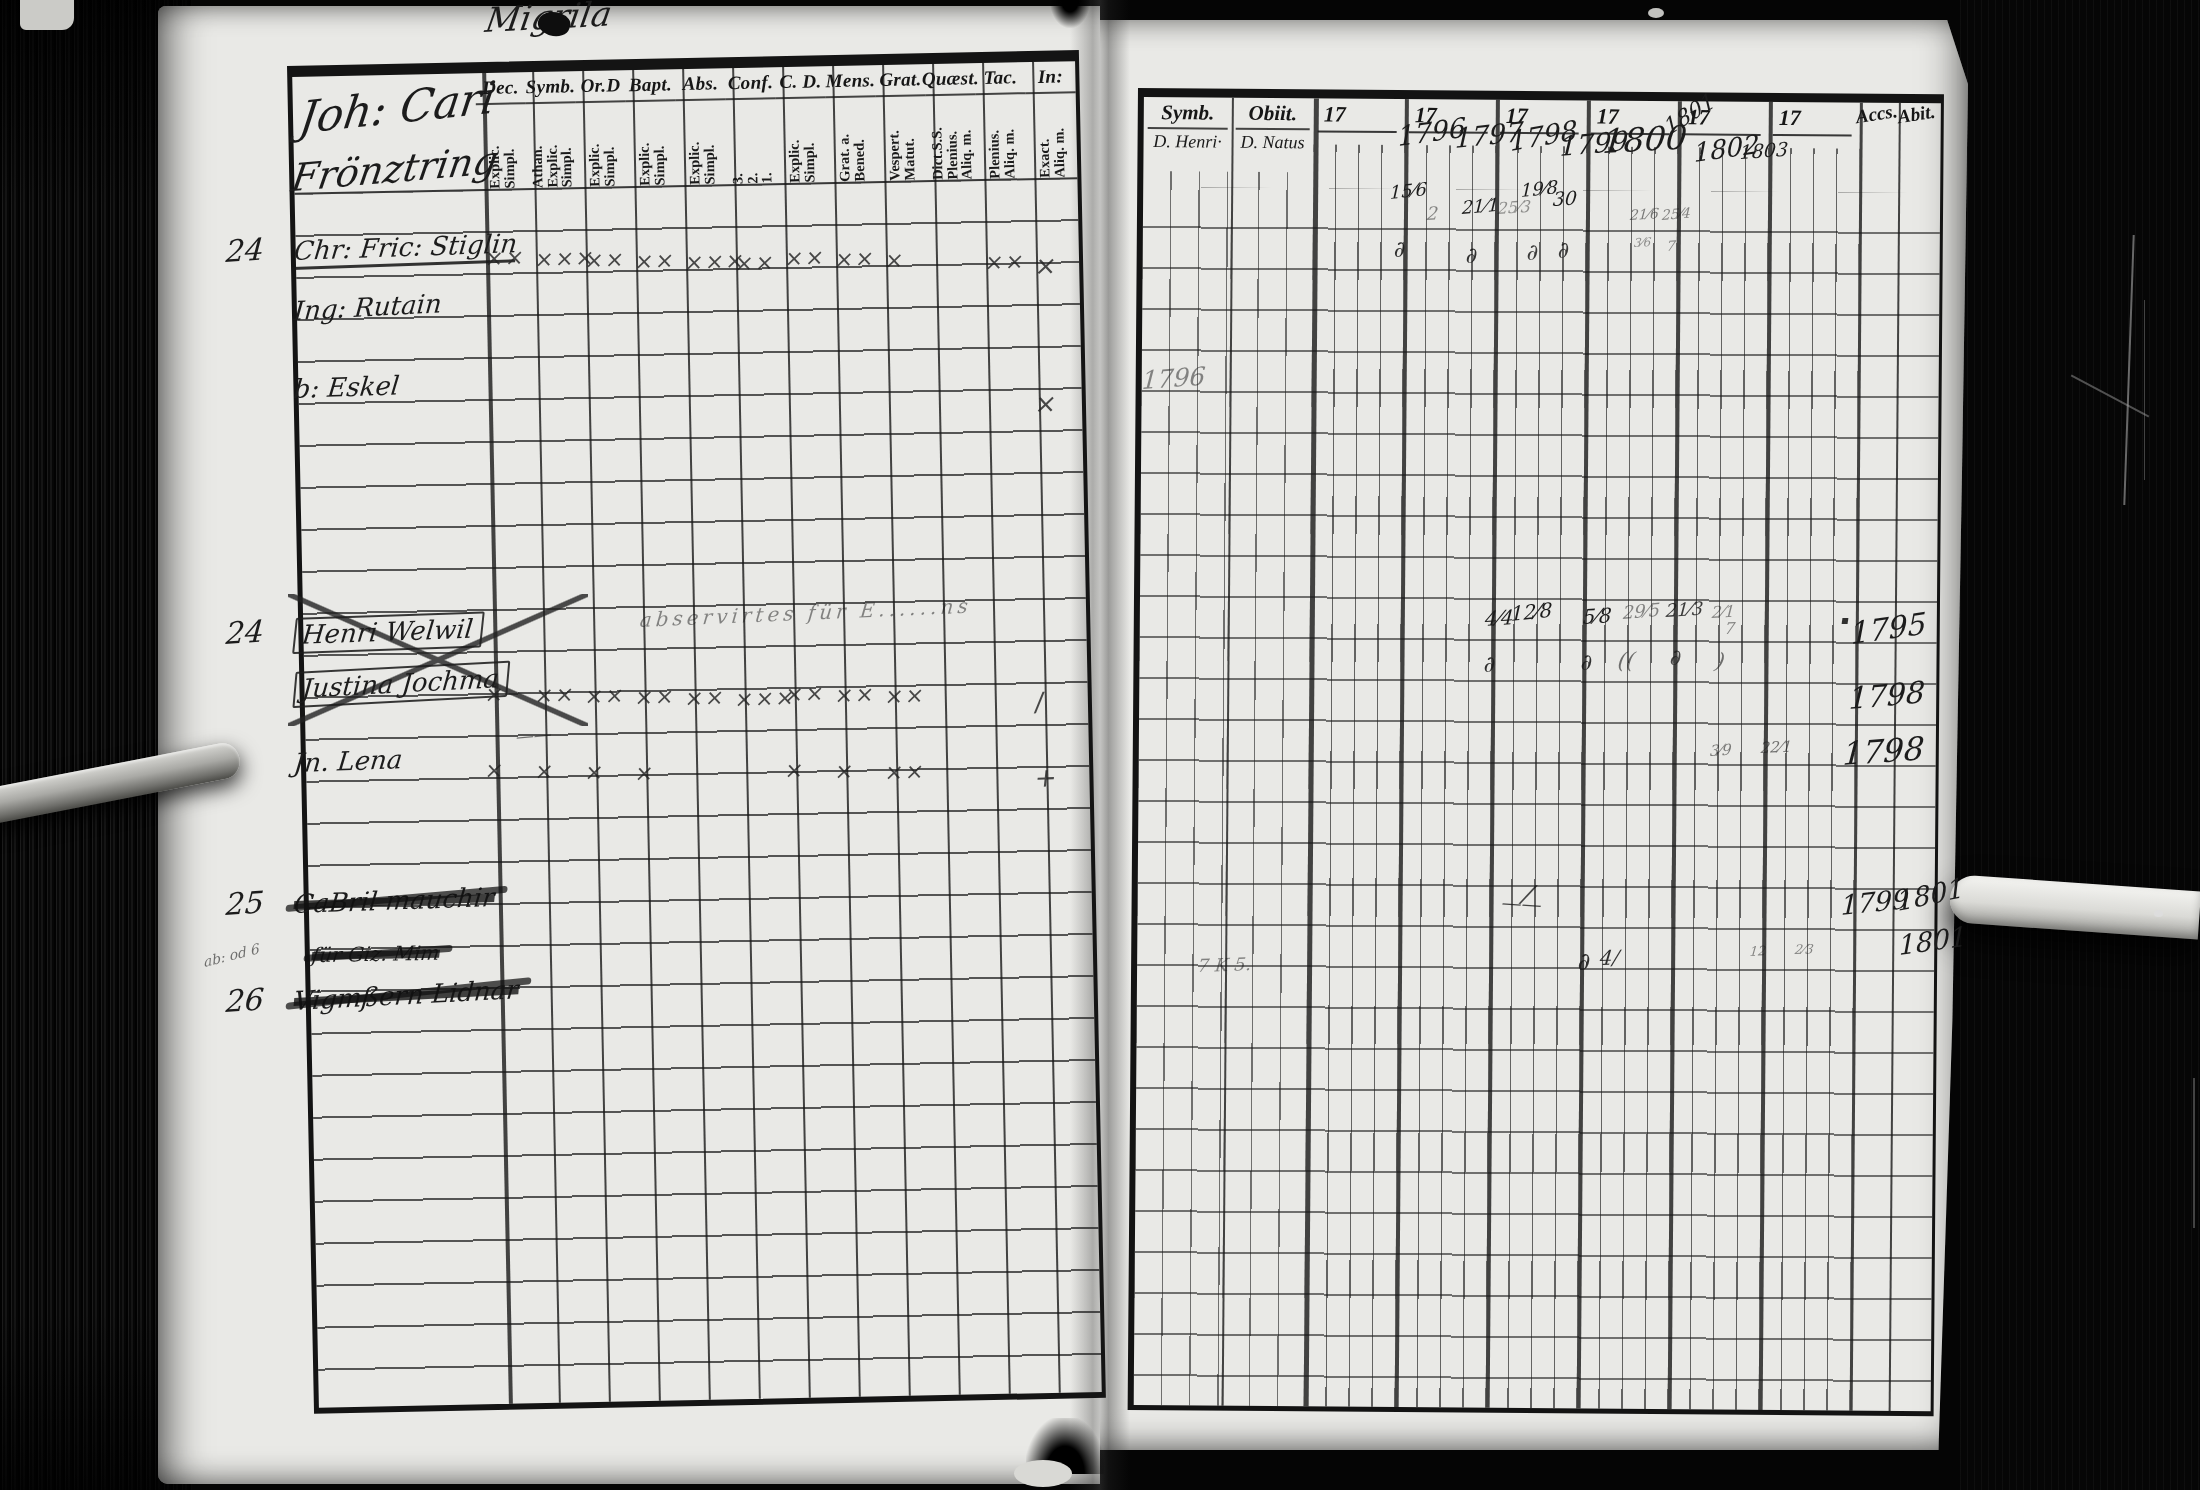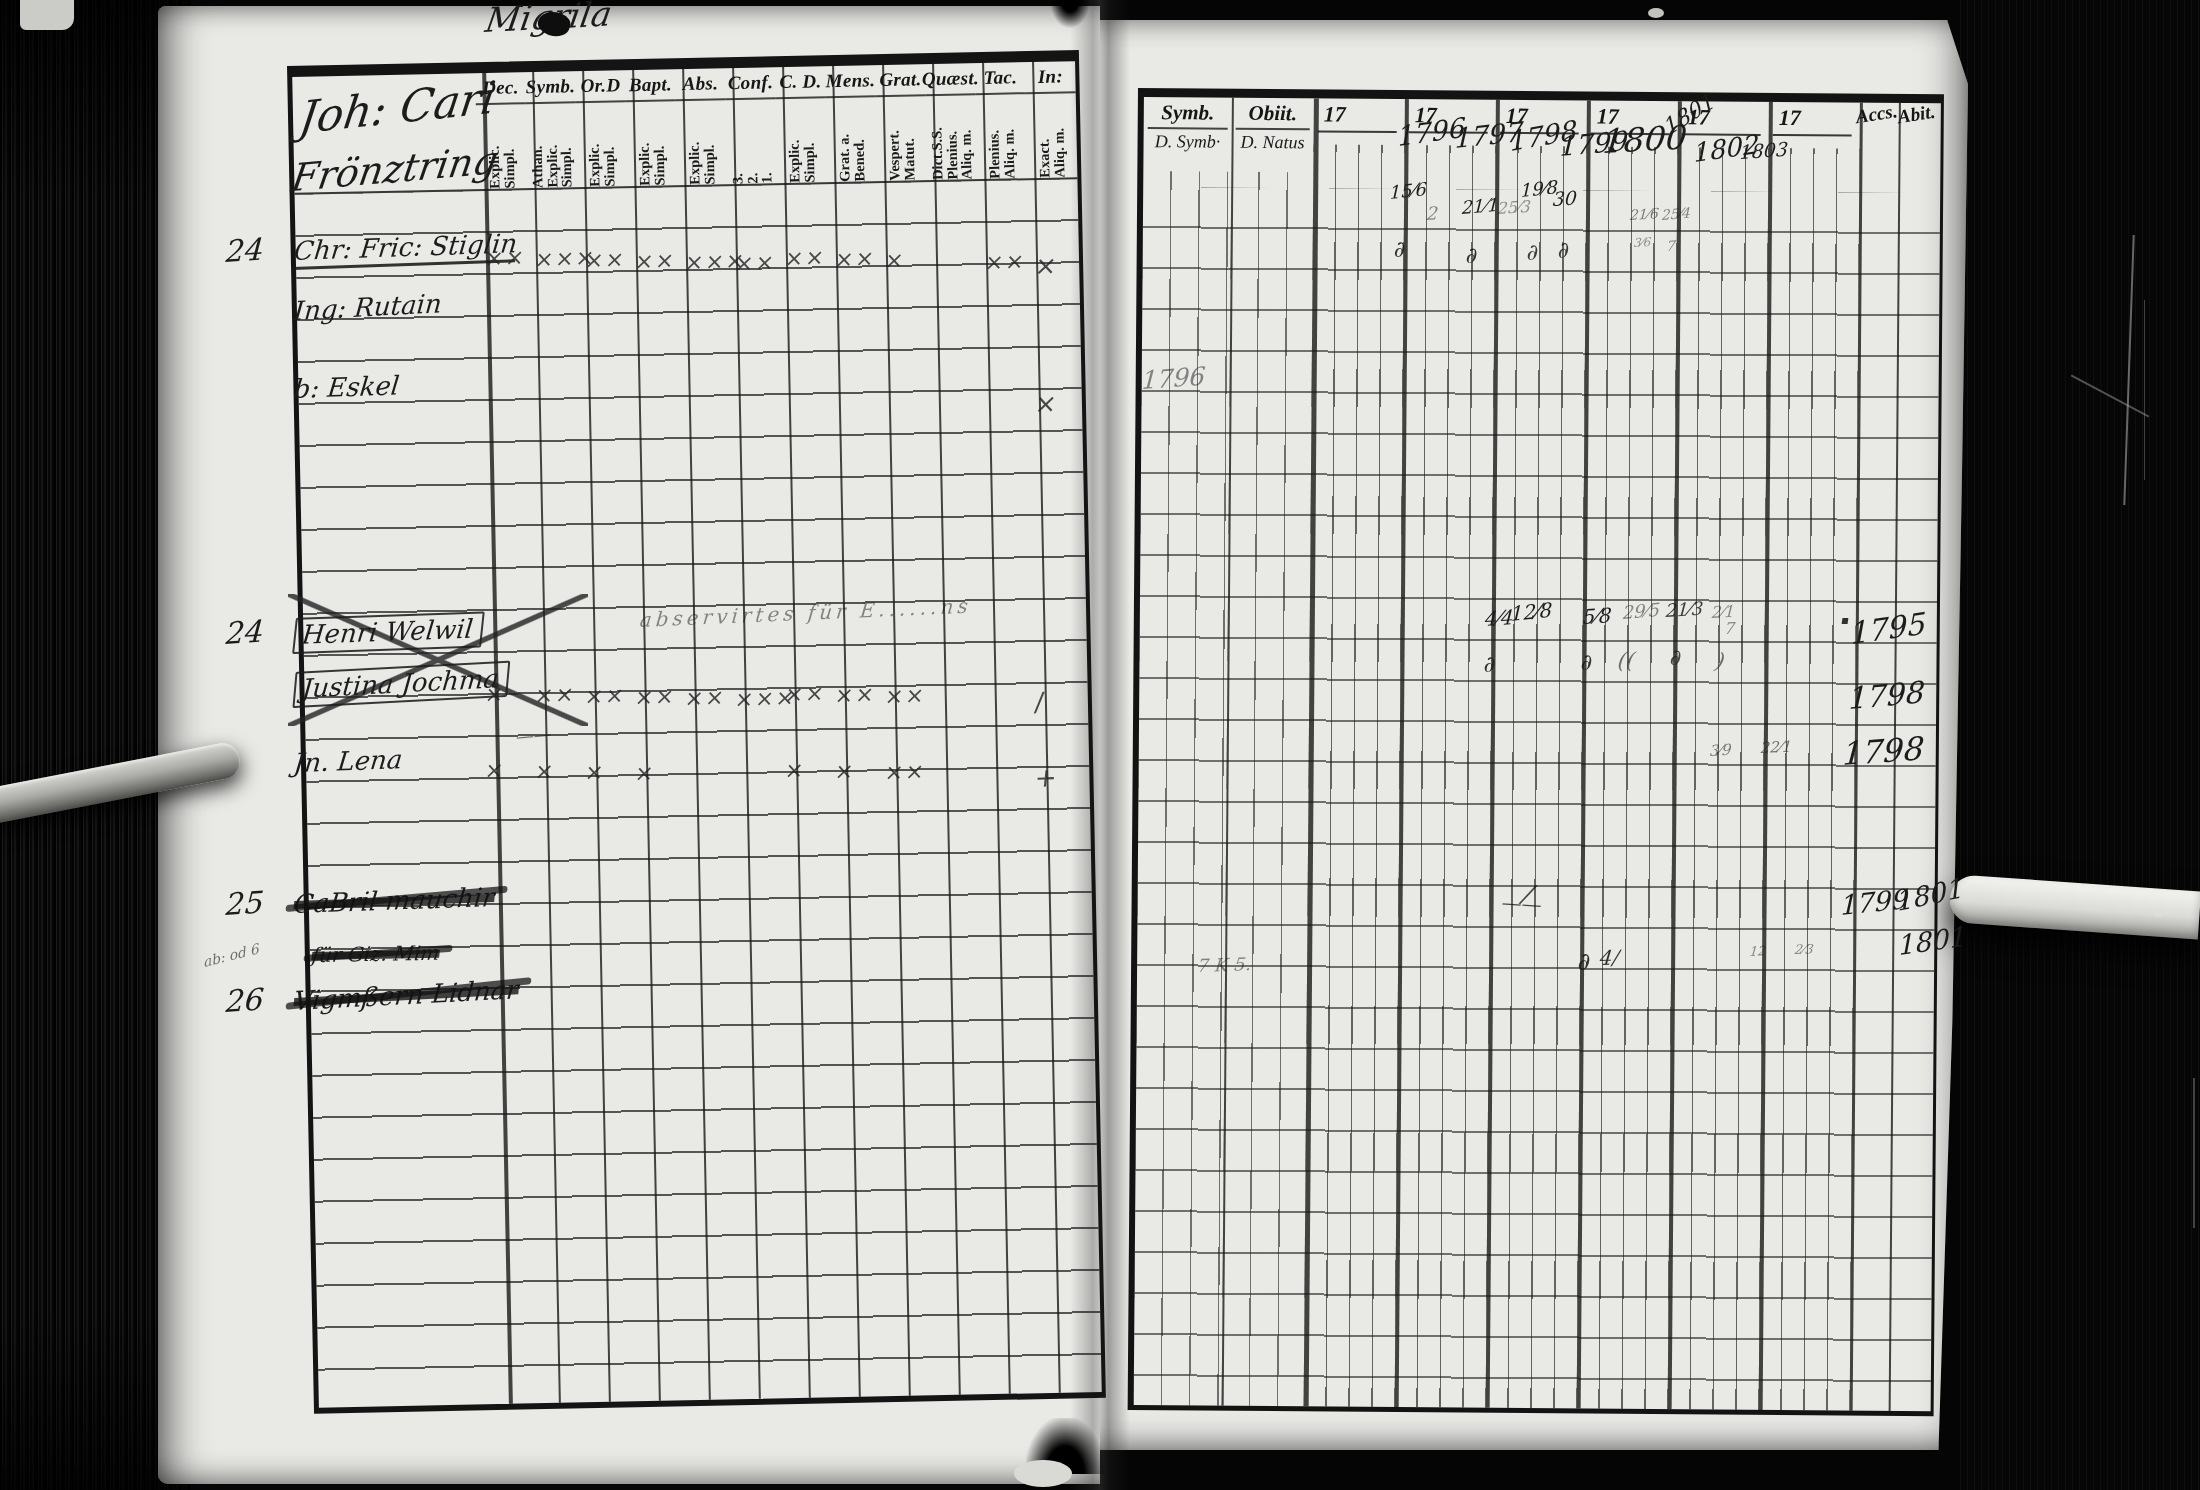--- a/index.html
+++ b/index.html
@@ -219,21 +219,21 @@
       <div class="vline" style="left: 590px;"></div>
       <div class="vline" style="left: 640px;"></div>
       <div class="vline" style="left: 690px;"></div>
       <div class="vline" style="left: 740px;"></div>
     </div>
 
   <div class="rtable" id="rtable">
     <div class="rhead" id="rhead">
         <div class="rcol" style="width: 88px; flex: 0 0 88px;">
           <div class="rlab">Symb.</div>
-          <div class="rsub">D. Symb·</div>
+          <div class="rsub">D. Henri·</div>
         </div>
         <div class="rcol" style="width: 82px; flex: 0 0 82px;">
           <div class="rlab">Obiit.</div>
           <div class="rsub">D. Natus</div>
         </div>
         <div class="rcol" style="width: 91px; flex: 0 0 91px;">
           <div class="g17">17</div>
           <div class="g17u"></div>
         </div>
         <div class="rcol" style="width: 91px; flex: 0 0 91px;">

